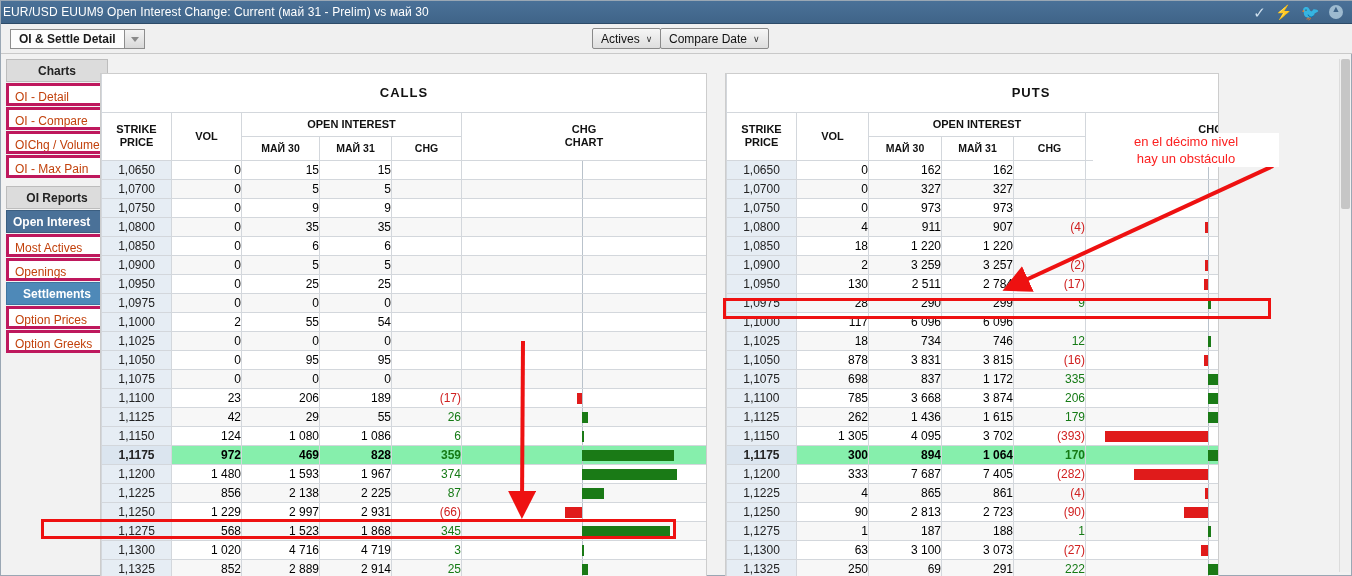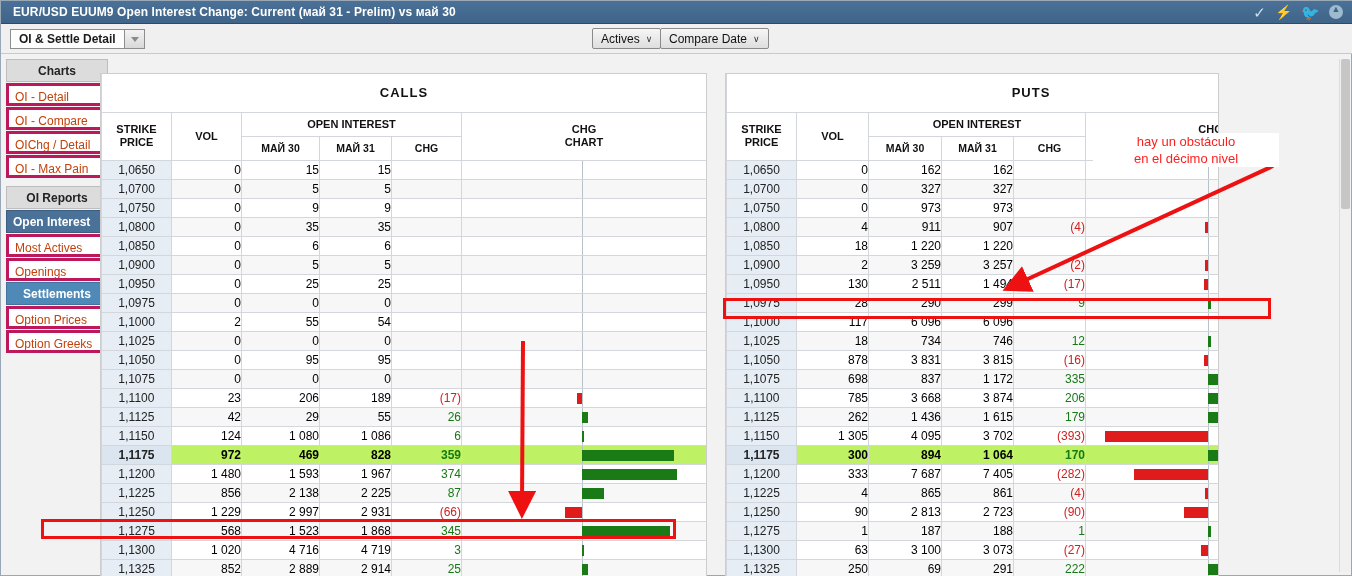--- a/index.html
+++ b/index.html
@@ -12,21 +12,21 @@
   #app { position:relative; width:1352px; height:576px; background:#f2f2f2; border:1px solid #9aa7b4; }
 
   
   .titlebar {
     position:absolute; left:0; top:0; width:1352px; height:23px;
     background:linear-gradient(#4a7198,#3f6488);
     border-bottom:1px solid #2d4b68;
     display:flex; align-items:center;
   }
   .titlebar .ttl {
-    color:#ffffff; font-size:12px; font-weight:bold; padding-left:12px;
+    color:#ffffff; font-size:12px; font-weight:normal; padding-left:2px;
     white-space:nowrap; letter-spacing:0.1px;
   }
   .tb-icons { margin-left:auto; display:flex; align-items:center; gap:9px; padding-right:10px; }
   .tb-icons span { display:inline-block; line-height:1; }
   .ico-check { color:#cfe0ee; font-size:15px; }
   .ico-bolt  { color:#e8eef4; font-size:14px; }
   .ico-tw    { color:#64b6e8; font-size:15px; }
   .ico-up    { width:14px;height:14px;border-radius:50%;background:#9dbacf;color:#3f6488;
                font-size:9px;text-align:center;line-height:14px; }
 
@@ -97,21 +97,21 @@
   }
   .grp-hdr { height:24px; font-size:11px; font-weight:bold; text-align:center; background:#fff; color:#111; }
   .col-hdr { height:34px; font-size:11px; font-weight:bold; text-align:center; background:#fff; color:#111; line-height:13px; }
   .sub-hdr { height:24px; font-size:10.5px; font-weight:bold; text-align:center; background:#fff; color:#111; }
 
   tbody tr { height:19px; }
   tbody td { height:19px; font-size:12px; }
   td.strike { text-align:center; background:#e6edf4; color:#222; padding-right:0; }
   td.num { text-align:right; padding-right:7px; }
   tbody tr.alt td.num, tbody tr.alt td.chart { background:#f7f7f7; }
-  tbody tr.hl td { background:#bef264; font-weight:bold; }
+  tbody tr.hl td { background:#86efac; font-weight:bold; }
   tbody tr.hl td.strike { background:#dbe5ef; }
   td.pos { color:#157a15; }
   td.neg { color:#d02020; }
   td.chart { position:relative; background:#fff; overflow:hidden; }
   .zeroline { position:absolute; top:0; bottom:0; width:1px; background:#b9c2cb; }
   .bar { position:absolute; top:4px; height:11px; }
   .bar.up { background:#1a7a16; }
   .bar.dn { background:#e01b1b; }
 
   
@@ -158,21 +158,21 @@
       <span>Compare Date</span>
       <span class="chev">∨</span>
     </div>
   </div>
 
   <div class="sb-panel"></div>
   <div class="sidebar" id="sidebar">
       <div class="sb-item hdr"><span>Charts</span></div>
       <div class="sb-item"><span>OI - Detail</span></div>
       <div class="sb-item"><span>OI - Compare</span></div>
-      <div class="sb-item"><span>OIChg / Detail</span></div>
+      <div class="sb-item"><span>OIChg / Volume</span></div>
       <div class="sb-item"><span>OI - Max Pain</span></div>
       <div class="sb-gap"></div>
       <div class="sb-item hdr"><span>OI Reports</span></div>
       <div class="sb-item sel-dark"><span>Open Interest</span></div>
       <div class="sb-item"><span>Most Actives</span></div>
       <div class="sb-item"><span>Openings</span></div>
       <div class="sb-item sel-blue"><span>Settlements</span></div>
       <div class="sb-item"><span>Option Prices</span></div>
       <div class="sb-item"><span>Option Greeks</span></div>
     </div>
@@ -547,21 +547,21 @@
             <td class="num neg">(2)</td>
             <td class="chart">
               <div class="zeroline" style="left: 49%;"></div>
               <div class="bar dn" style="left: 47.8%; width: 1.2%;"></div>
             </td>
           </tr>
           <tr>
             <td class="strike">1,0950</td>
             <td class="num">130</td>
             <td class="num">2 511</td>
-            <td class="num">1 494</td>
+            <td class="num">2 784</td>
             <td class="num neg">(17)</td>
             <td class="chart">
               <div class="zeroline" style="left: 49%;"></div>
               <div class="bar dn" style="left: 47.215%; width: 1.785%;"></div>
             </td>
           </tr>
           <tr class="alt">
             <td class="strike">1,0975</td>
             <td class="num">28</td>
             <td class="num">290</td>
@@ -733,22 +733,22 @@
             <td class="num"></td>
             <td class="chart">
               <div class="zeroline" style="left: 49%;"></div>
             </td>
           </tr>
         </tbody>
     </table>
   </div>
 
   <div class="annot" id="annot-puts">
+      <div>en el décimo nivel</div>
       <div>hay un obstáculo</div>
-      <div>en el décimo nivel</div>
     </div>
 
   <div class="hl-box" id="box-calls"></div>
   <div class="hl-box" id="box-puts"></div>
 
   <svg class="arrow" id="arrow-calls" viewBox="0 0 80 180">
     <defs>
       <marker id="ahA" markerWidth="7" markerHeight="7" refX="3" refY="3.5" orient="auto">
         <polygon points="0 0, 7 3.5, 0 7" fill="#ee1111"></polygon>
       </marker>

